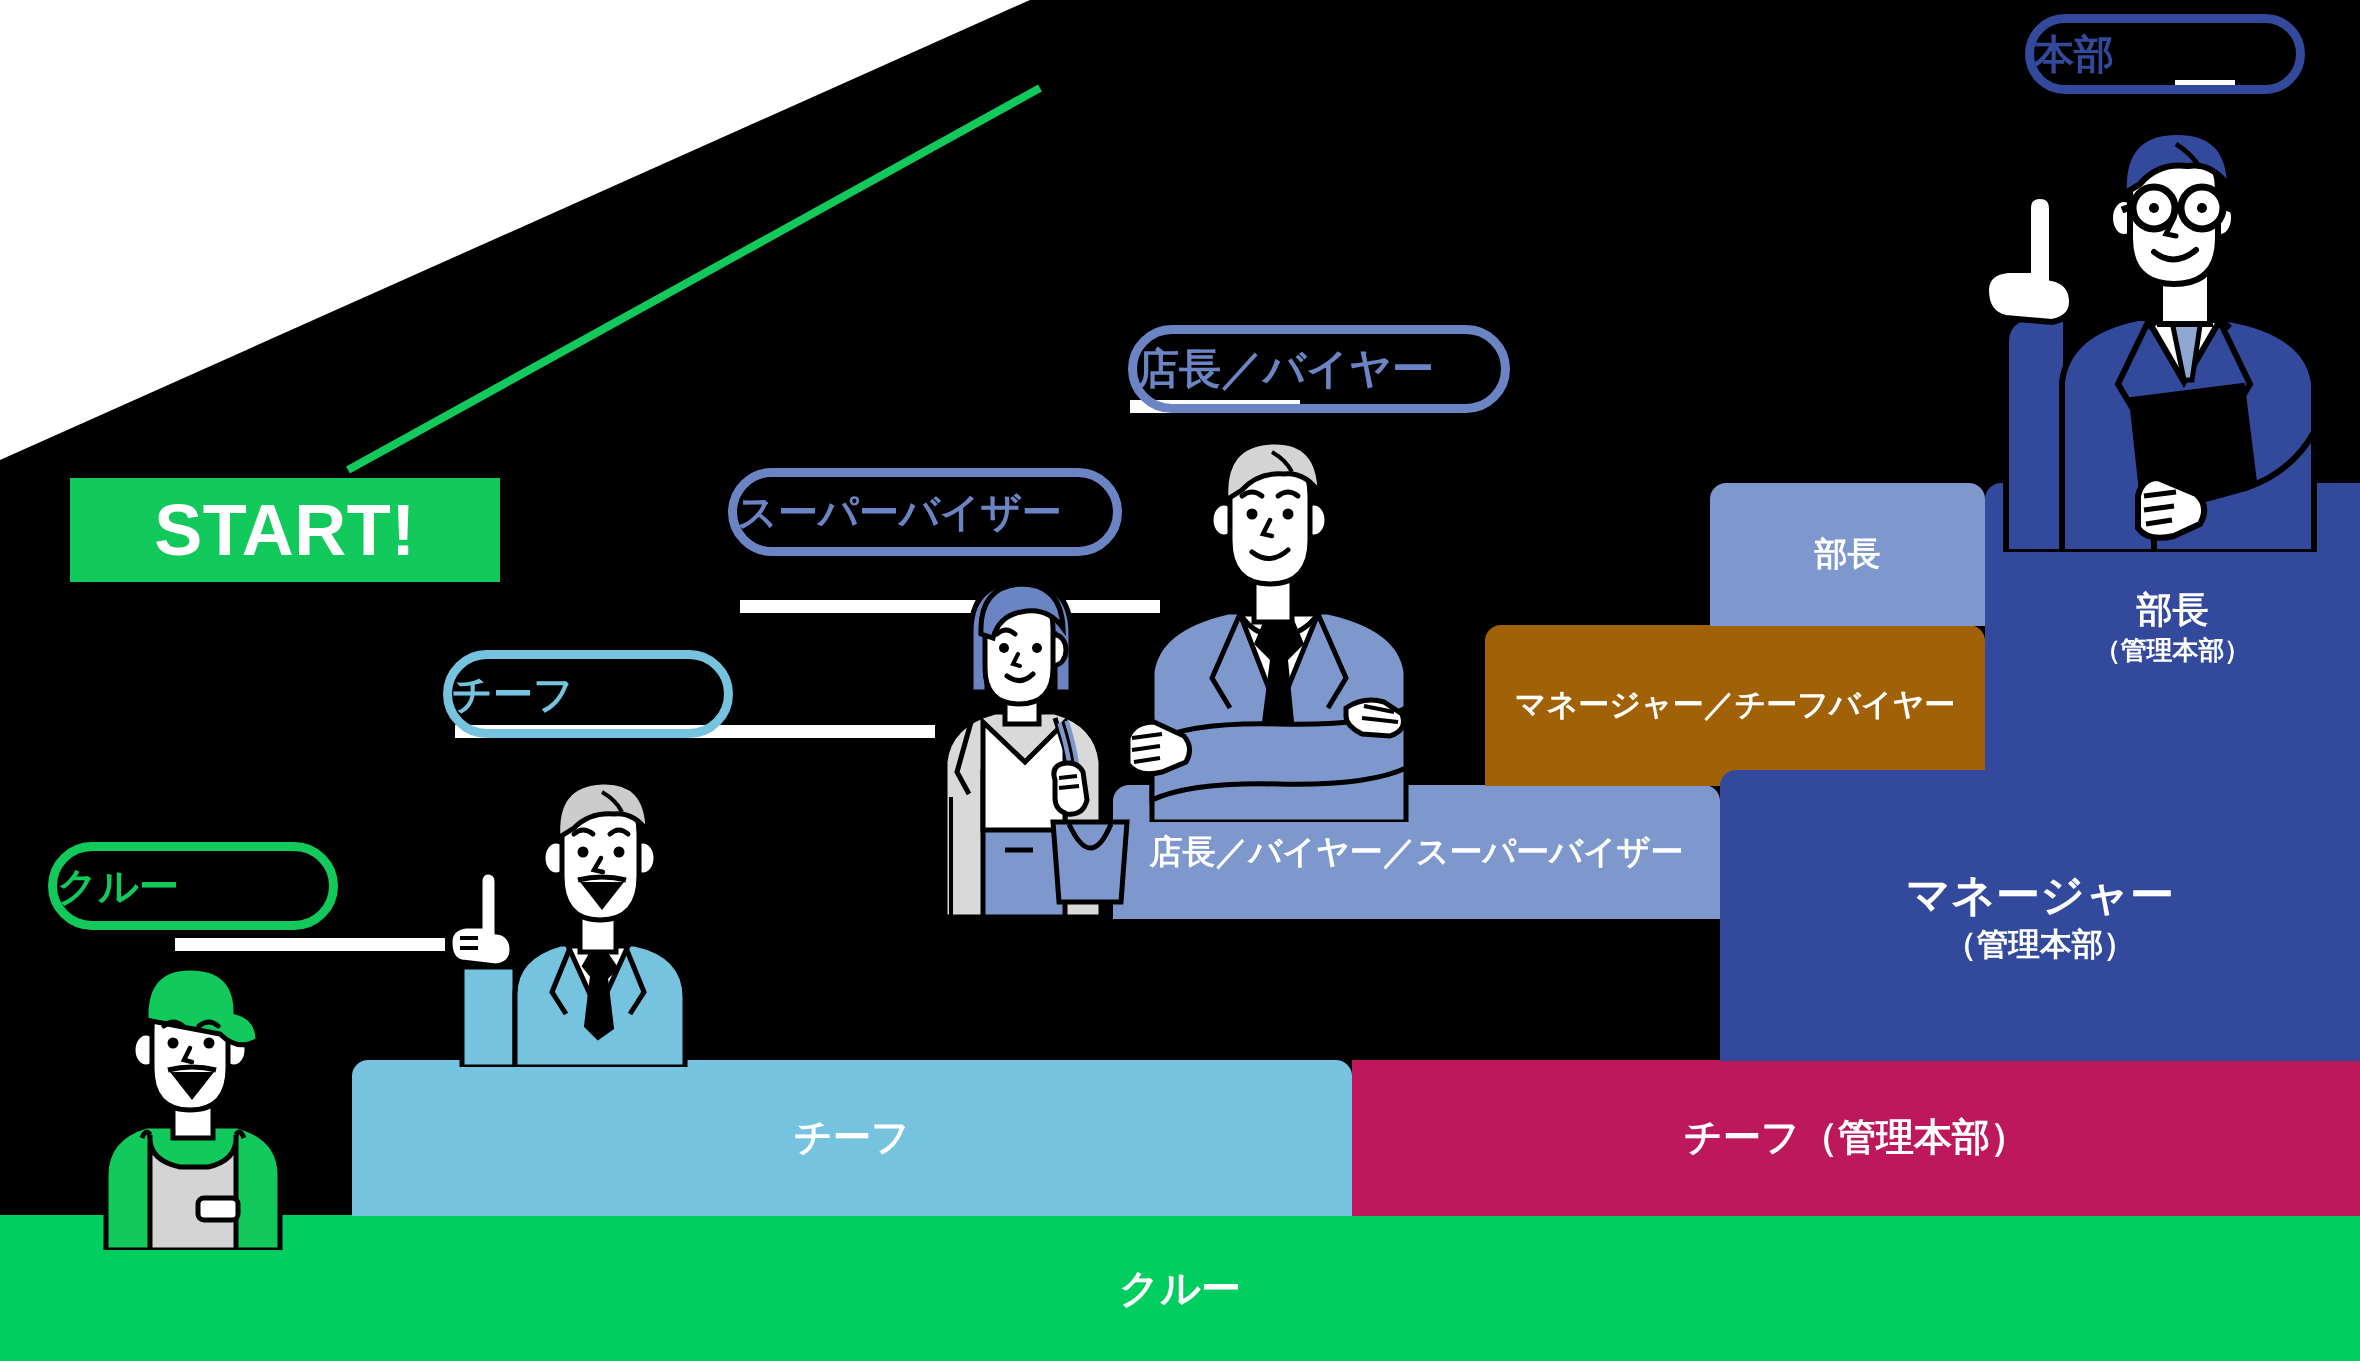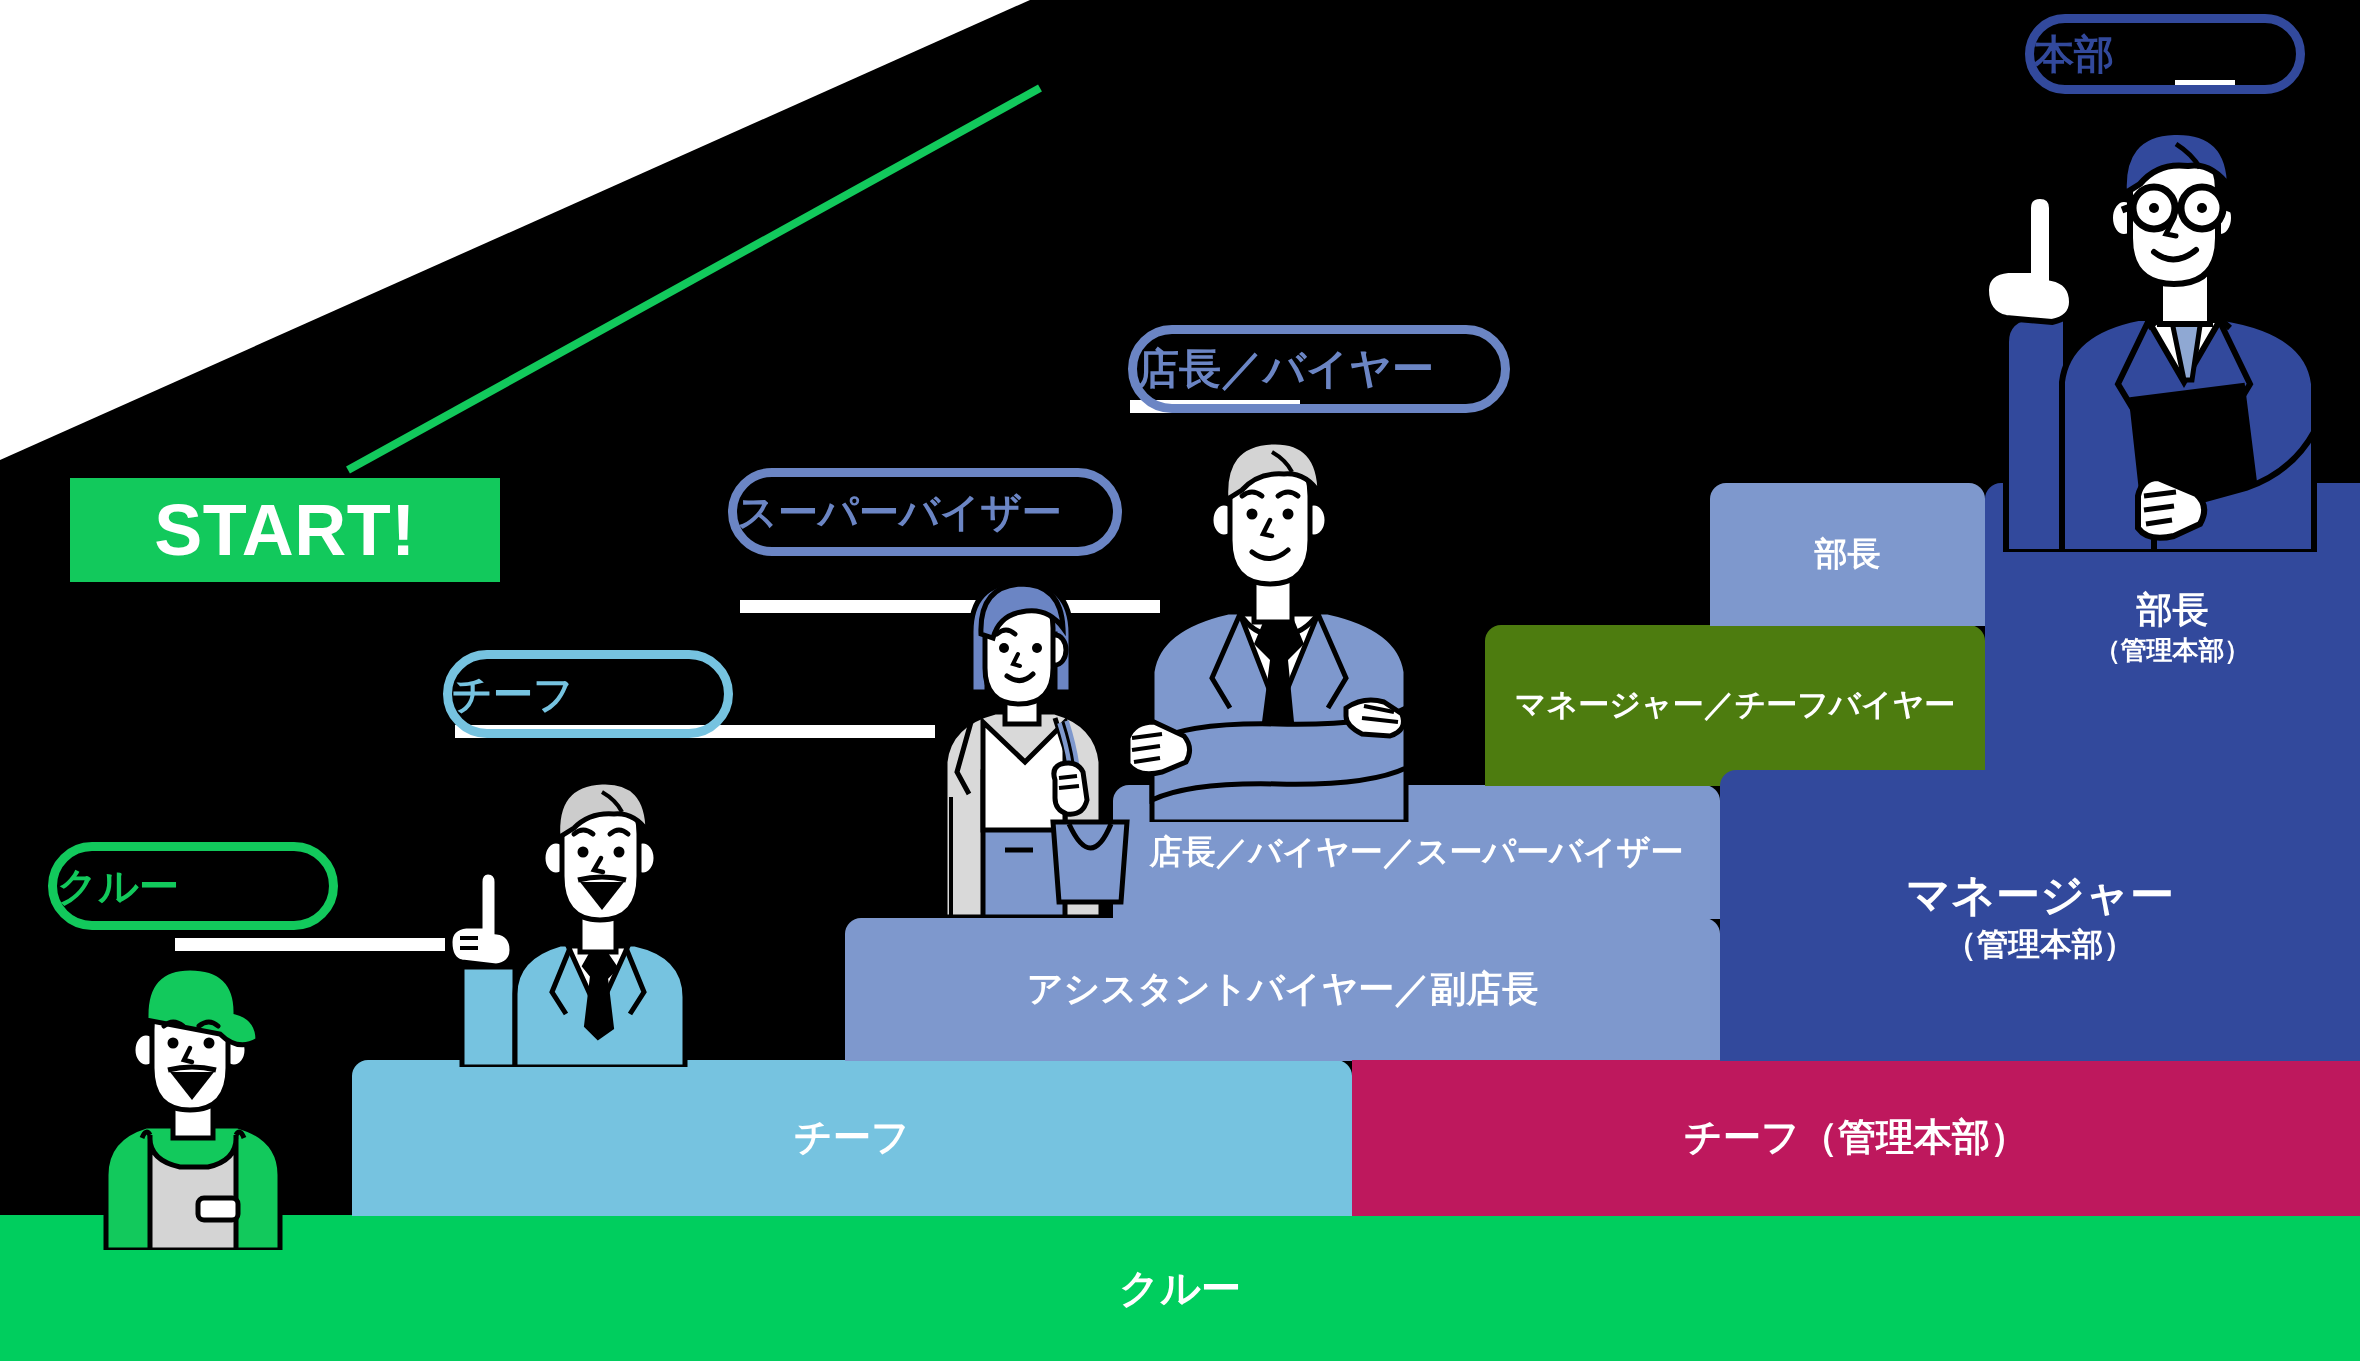--- a/index.html
+++ b/index.html
@@ -62,29 +62,26 @@
   <div class="banner" id="banner-start">START!</div>
 
   <div class="step" id="base-bar" style="left:0;top:1215px;width:2360px;height:146px;background:#00ce5e;font-size:40px;">
     <span>クルー</span>
   </div>
 
   <div class="step rtl rtr" style="left:352px;top:1060px;width:1000px;height:156px;background:#76c3e0;font-size:38px;">
     <span>チーフ</span>
   </div>
 
-  <div class="step rtl rtr" style="left:845px;top:918px;width:875px;height:143px;background:#7e98cd;font-size:36px;">
-    <span>アシスタントバイヤー／副店長</span>
-  </div>
 
   <div class="step rtl rtr" style="left:1113px;top:785px;width:607px;height:134px;background:#7e98cd;font-size:33px;">
     <span>店長／バイヤー／スーパーバイザー</span>
   </div>
 
-  <div class="step rtl rtr" style="left:1485px;top:625px;width:500px;height:161px;background:#4d7c0f;font-size:31px;">
+  <div class="step rtl rtr" style="left:1485px;top:625px;width:500px;height:161px;background:#a16207;font-size:31px;">
     <span>マネージャー／チーフバイヤー</span>
   </div>
 
   <div class="step rtl rtr" style="left:1710px;top:483px;width:275px;height:143px;background:#7e98cd;font-size:33px;">
     <span>部長</span>
   </div>
 
   <div class="step" style="left:1352px;top:1060px;width:1008px;height:156px;background:#be185d;font-size:38px;">
     <span>チーフ（管理本部）</span>
   </div>

